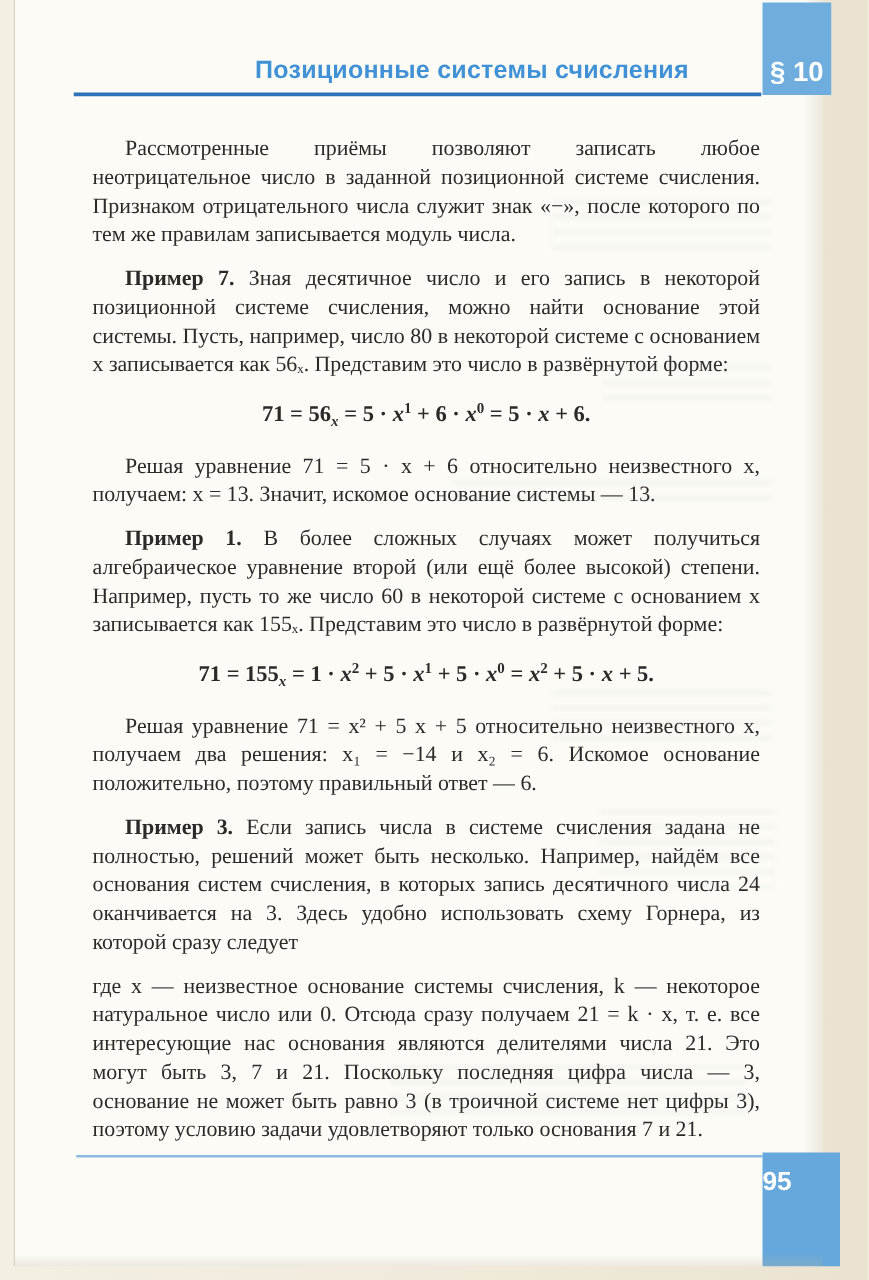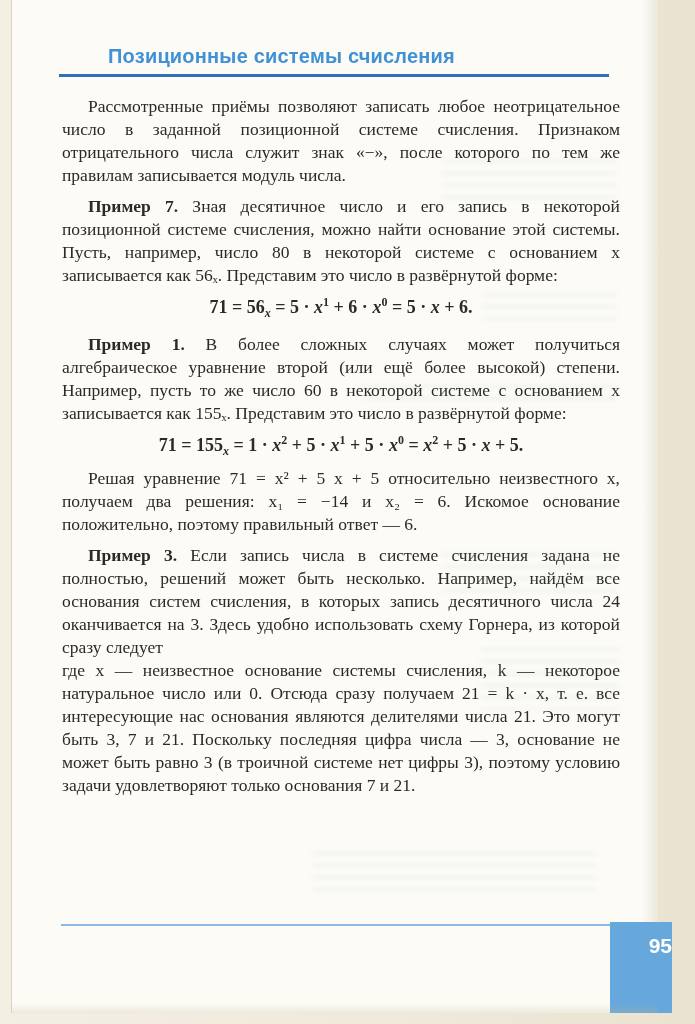--- a/index.html
+++ b/index.html
@@ -14,52 +14,52 @@
   }
   .page::before {
     content:""; position:absolute; right:0; top:0; bottom:0; width:16px;
     background:linear-gradient(to right, rgba(190,180,150,0) 0%, rgba(190,180,150,0.28) 100%);
   }
   .page::after {
     content:""; position:absolute; left:0; right:0; bottom:0; height:10px;
     background:linear-gradient(to bottom, rgba(190,180,150,0) 0%, rgba(190,180,150,0.25) 100%);
   }
   .header-title {
-    position:absolute; top:45px; left:0; right:107px; text-align:center;
+    position:absolute; top:45px; left:0; right:107px; text-align:right;
     font-family:"Liberation Sans","DejaVu Sans",sans-serif;
     font-weight:bold; font-size:20px; color:#4191d6; letter-spacing:0.2px;
   }
   .header-rule { position:absolute; left:47px; top:74px; width:550px; height:3px; background:#2e72b8; }
   .section-box {
     position:absolute; left:598px; top:2px; width:55px; height:74px;
     background:#6fadde;
     display:flex; align-items:flex-end; justify-content:center; padding-bottom:5px;
     box-sizing:border-box;
   }
   .section-box span {
     font-family:"Liberation Sans","DejaVu Sans",sans-serif;
     font-weight:bold; font-size:22px; color:#ffffff;
   }
   .page-body {
     position:absolute; left:50px; top:95px; width:558px;
     font-size:17.5px; line-height:23px; color:#2b2a28;
     text-align:justify; hyphens:auto;
   }
-  .para { margin:0; text-indent:26px; }
+  .para { margin:12px; text-indent:26px; }
   .para.example { margin-top:8px; }
   .para.cont { text-indent:0; }
   .equation { margin:4px 0; text-align:center; text-indent:0; font-size:18px; white-space:nowrap;font-weight:bold; }
   .seg-i { font-style:italic; }
   .seg-sup { font-size:12px; vertical-align:7px; }
   .seg-sub-i { font-style:italic; font-size:12px; vertical-align:-4px; }
   b.ex-label { font-weight:bold; }
   .footer-rule { position:absolute; left:49px; top:924px; width:549px; height:2px; background:#8ab9e2; }
   .pagenum-box {
     position:absolute; left:598px; top:922px; width:62px; height:91px;
-    background:#66a8db; box-sizing:border-box; padding-top:12px; text-align:right;
+    background:#66a8db; box-sizing:border-box; padding-top:12px; text-align:left;
   }
   .pagenum-box span {
     font-family:"Liberation Sans","DejaVu Sans",sans-serif;
     font-weight:bold; font-size:21px; color:#ffffff;
   }
   .smudge {
     position:absolute; filter:blur(2px); opacity:0.55; pointer-events:none;
     background:repeating-linear-gradient(
       to bottom, rgba(140,165,145,0.16) 0 3px, rgba(140,165,145,0) 3px 12px);
   }
@@ -71,27 +71,31 @@
   .sm6 { left:300px; top:852px; width:285px; height:42px; }
 </style>
 </head>
 <body>
 
 <div class="screenshot">
   <div class="page">
 
     <div class="header-title">Позиционные системы счисления</div>
     <div class="header-rule"></div>
+    <div class="section-box">
+      <span>§ 10</span>
+    </div>
 
     <div class="page-body">
 
       <p class="para">Рассмотренные приёмы позволяют записать любое неотрицательное число в заданной позиционной системе счисления. Признаком отрицательного числа служит знак «−», после которого по тем же правилам записывается модуль числа.</p>
 
       <p class="para example"><b class="ex-label">Пример 7.</b> <span>Зная десятичное число и его запись в некоторой позиционной системе счисления, можно найти основание этой системы. Пусть, например, число 80 в некоторой системе с основанием x записывается как 56ₓ. Представим это число в развёрнутой форме:</span></p>
       <div class="equation"><span>71 = 56</span><span class="seg-sub-i">x</span><span> = 5 · </span><span class="seg-i">x</span><span class="seg-sup">1</span><span> + 6 · </span><span class="seg-i">x</span><span class="seg-sup">0</span><span> = 5 · </span><span class="seg-i">x</span><span> + 6.</span></div>
+      <p class="para">Решая уравнение 71 = 5 · x + 6 относительно неизвестного x, получаем: x = 13. Значит, искомое основание системы — 13.</p>
 
       <p class="para example"><b class="ex-label">Пример 1.</b> <span>В более сложных случаях может получиться алгебраическое уравнение второй (или ещё более высокой) степени. Например, пусть то же число 60 в некоторой системе с основанием x записывается как 155ₓ. Представим это число в развёрнутой форме:</span></p>
       <div class="equation"><span>71 = 155</span><span class="seg-sub-i">x</span><span> = 1 · </span><span class="seg-i">x</span><span class="seg-sup">2</span><span> + 5 · </span><span class="seg-i">x</span><span class="seg-sup">1</span><span> + 5 · </span><span class="seg-i">x</span><span class="seg-sup">0</span><span> = </span><span class="seg-i">x</span><span class="seg-sup">2</span><span> + 5 · </span><span class="seg-i">x</span><span> + 5.</span></div>
       <p class="para">Решая уравнение 71 = x² + 5 x + 5 относительно неизвестного x, получаем два решения: x₁ = −14 и x₂ = 6. Искомое основание положительно, поэтому правильный ответ — 6.</p>
 
       <p class="para example"><b class="ex-label">Пример 3.</b> <span>Если запись числа в системе счисления задана не полностью, решений может быть несколько. Например, найдём все основания систем счисления, в которых запись десятичного числа 24 оканчивается на 3. Здесь удобно использовать схему Горнера, из которой сразу следует</span></p>
       <p class="para cont">где x — неизвестное основание системы счисления, k — некоторое натуральное число или 0. Отсюда сразу получаем 21 = k · x, т. е. все интересующие нас основания являются делителями числа 21. Это могут быть 3, 7 и 21. Поскольку последняя цифра числа — 3, основание не может быть равно 3 (в троичной системе нет цифры 3), поэтому условию задачи удовлетворяют только основания 7 и 21.</p>
 
     </div>
 

